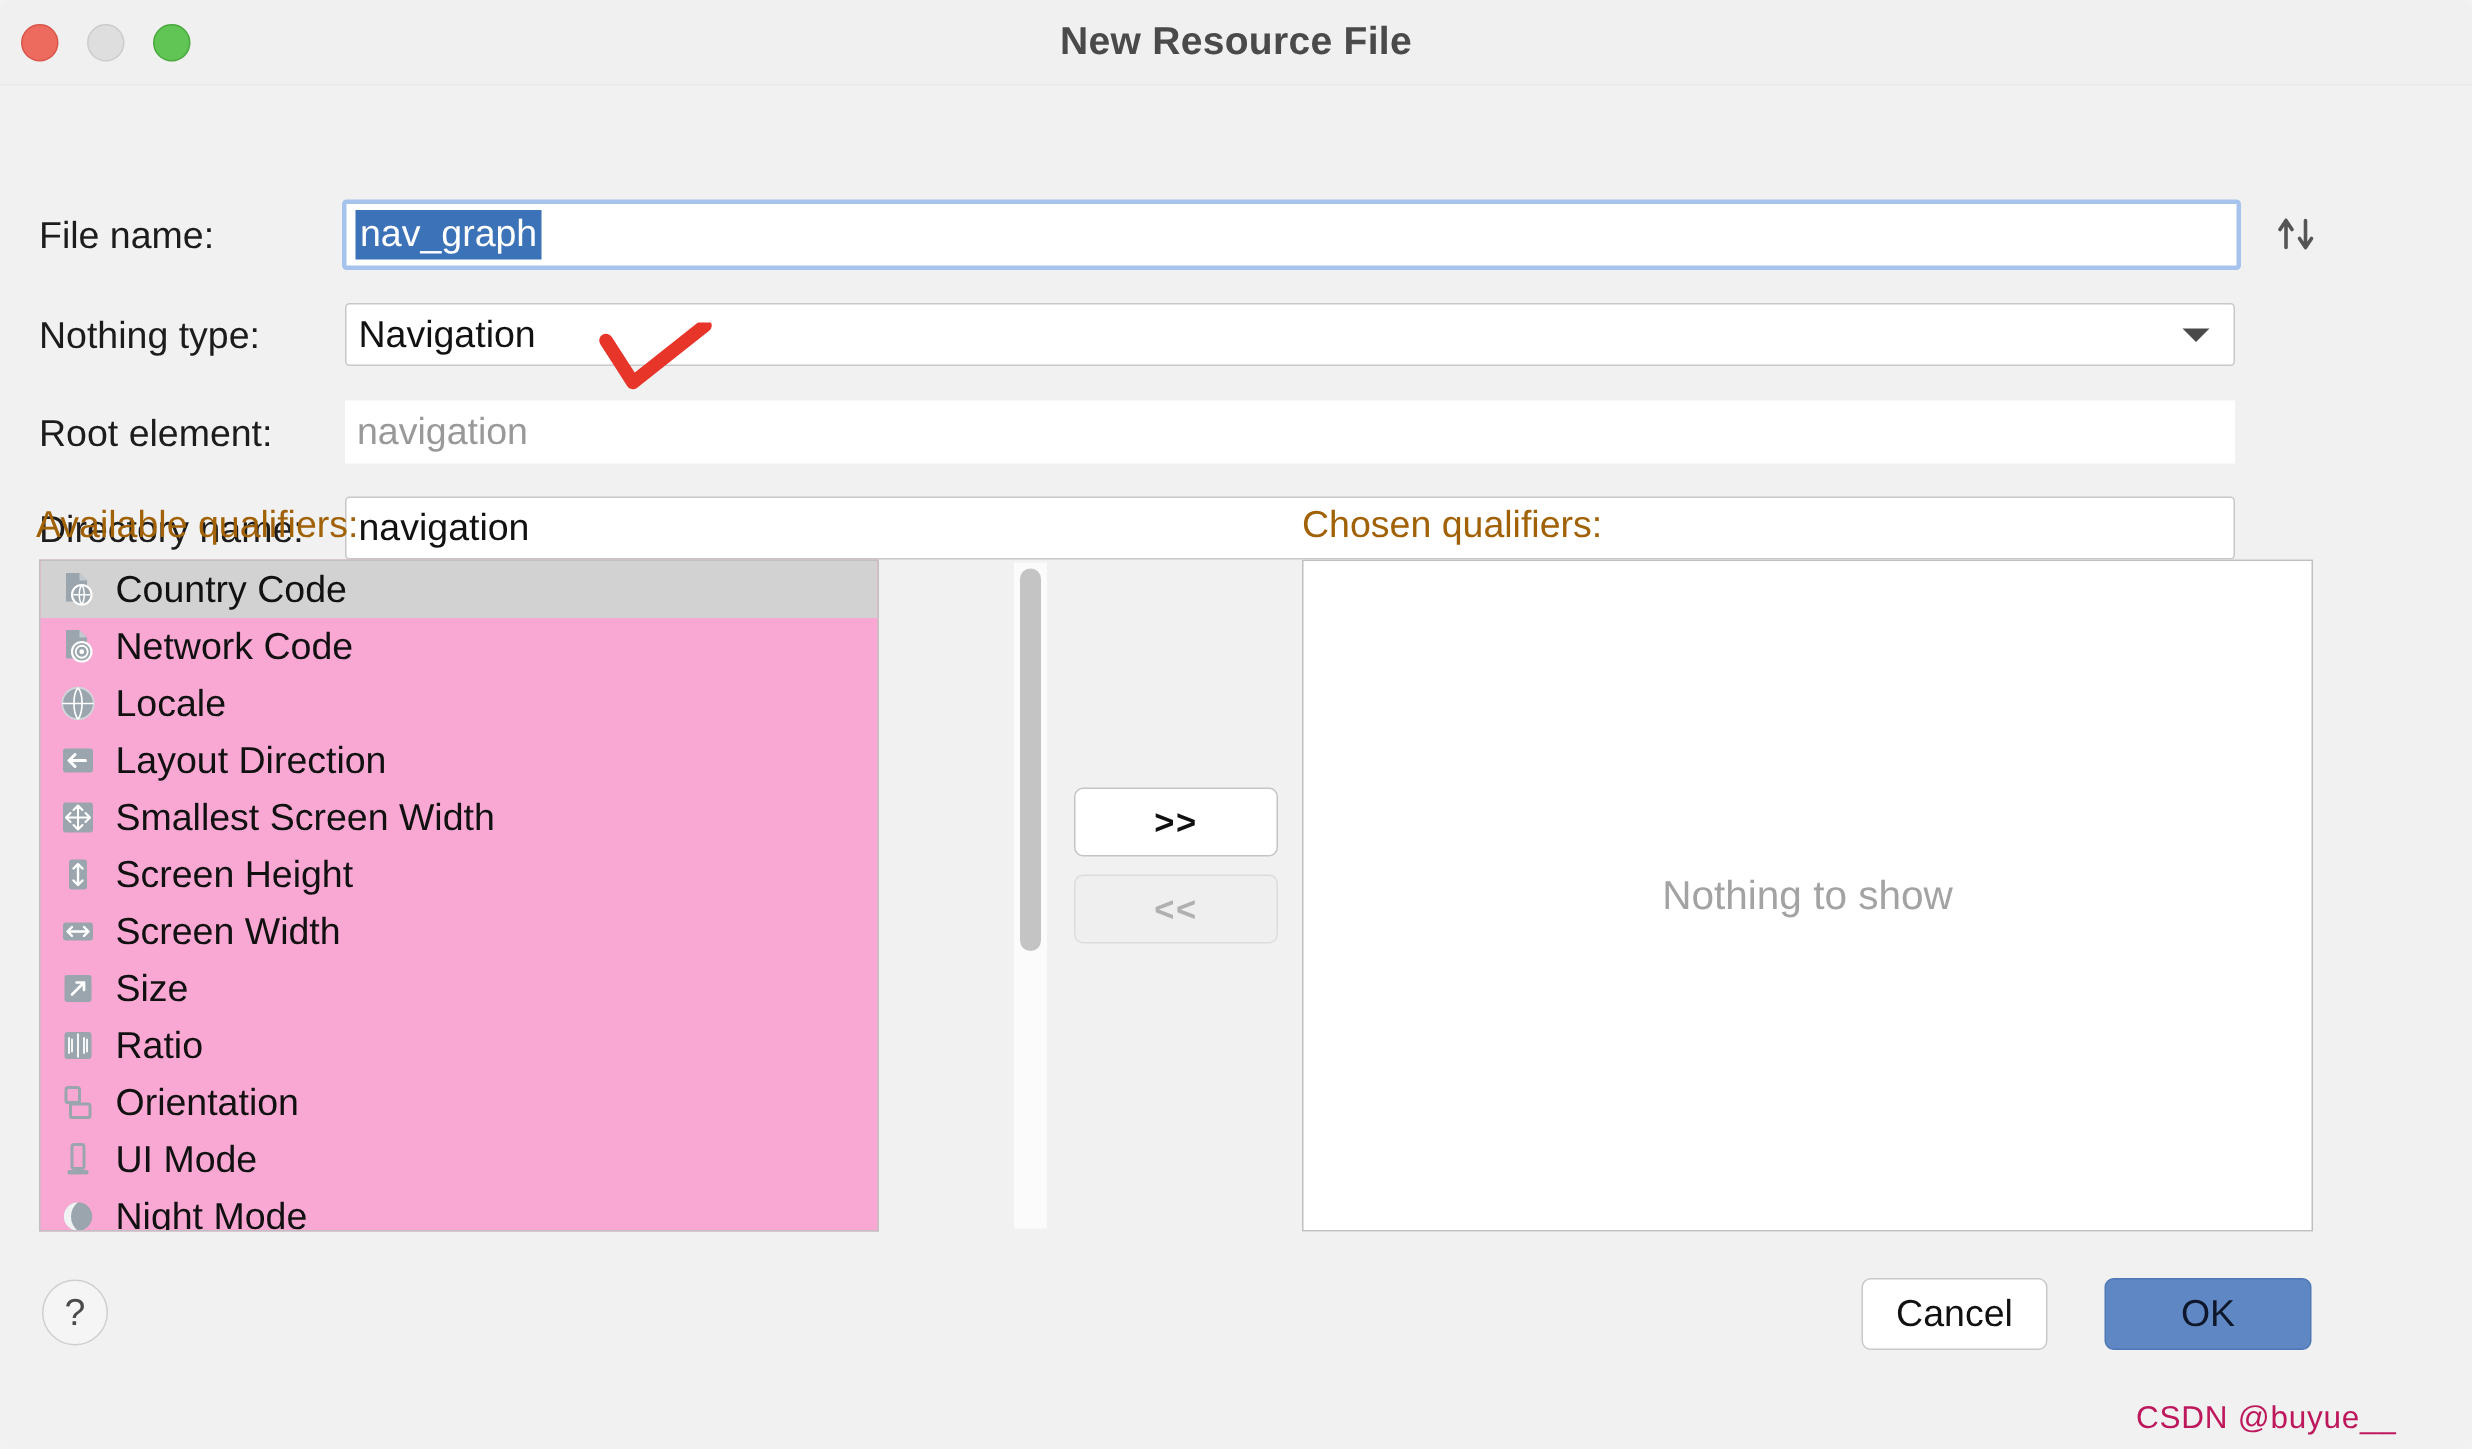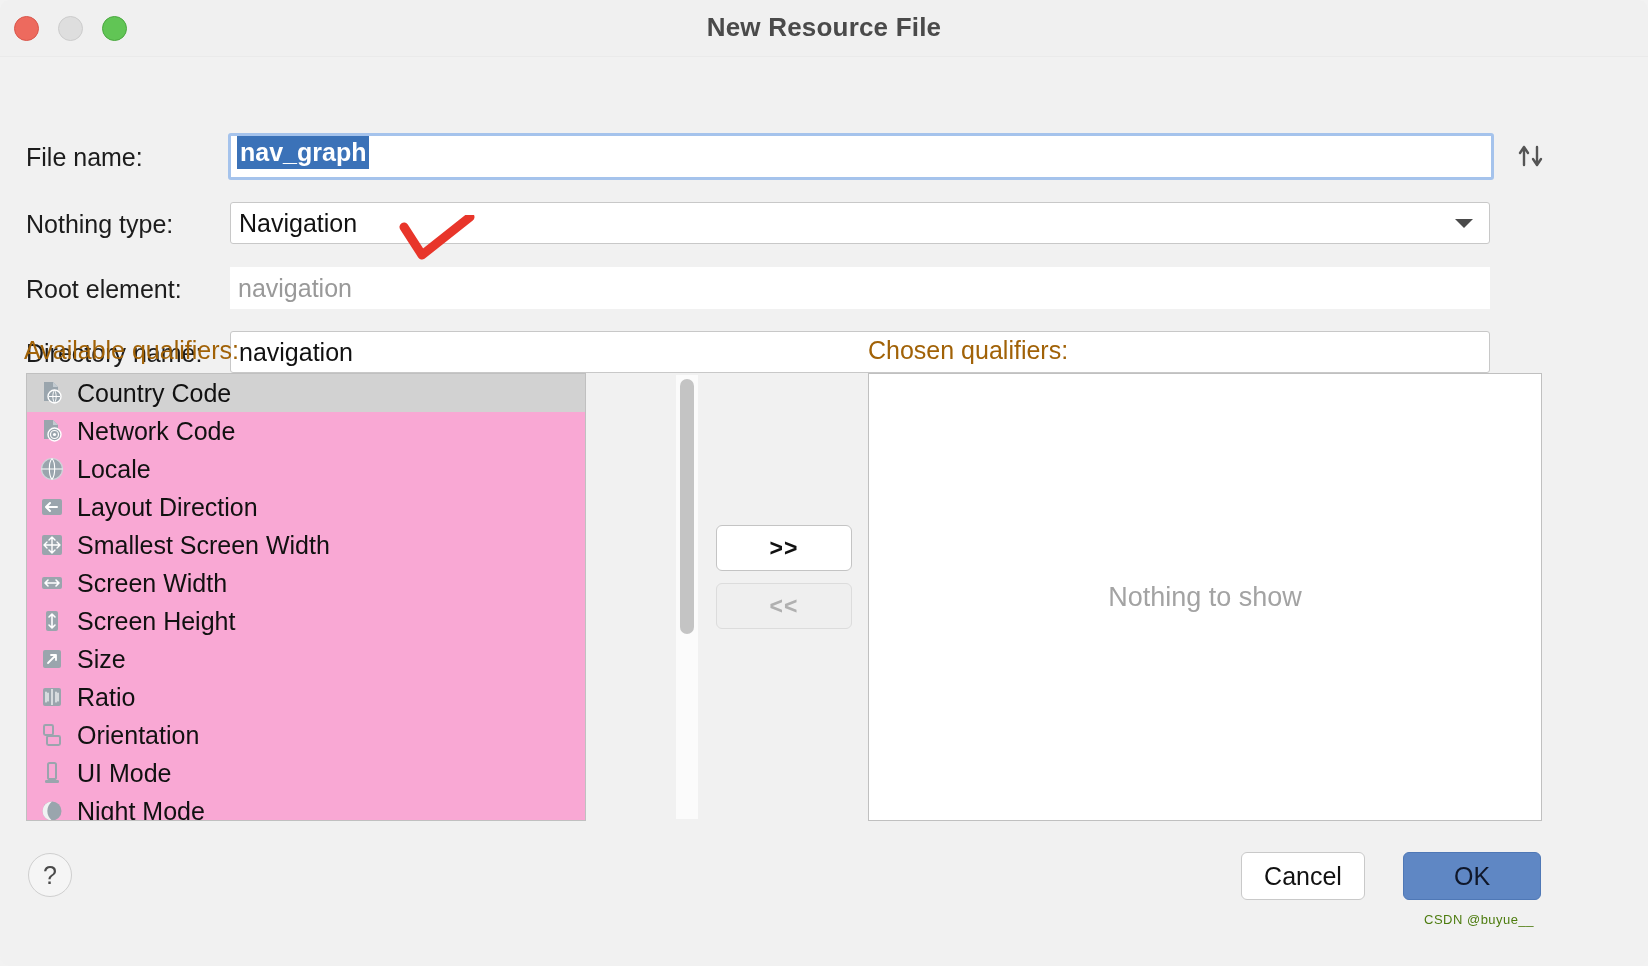--- a/index.html
+++ b/index.html
@@ -76,22 +76,21 @@
 
   .field-filename {
     position: absolute;
     left: 228px; top: 76px;
     width: 1266px; height: 47px;
     background: #ffffff;
     border: 3px solid #a5c3ec;
     border-radius: 3px;
     box-sizing: border-box;
     display: flex;
-    align-items: flex-start;
-    font-weight: bold;
+    align-items: center;
   }
   .filename-inner {
     margin-left: 6px;
     font-size: 25px;
     color: #ffffff;
     background: #3b72b8;
     padding: 1px 3px;
     line-height: 1.25;
   }
 
@@ -304,23 +303,23 @@
   .btn-ok {
     left: 1403px; top: 852px;
     width: 138px;
     background: #5f87c4;
     border: 1px solid #4f78b6;
     color: #0f172a;
   }
 
   .watermark {
     position: absolute;
-    left: 1424px; top: 912px;
-    font-size: 13px;
-    color: #4d7c0f;
+    left: 1424px; top: 934px;
+    font-size: 21px;
+    color: #be185d;
     letter-spacing: 0.5px;
   }
 </style>
 </head>
 <body>
 
 <div class="window">
 
   <div class="titlebar">
     <div class="traffic">
@@ -429,35 +428,35 @@
             <rect x="3" y="3" width="20" height="20" rx="2" fill="#9aa5ad"></rect>
             <path d="M13 6v14M6 13h14M13 5l-3 3M13 5l3 3M13 21l-3-3M13 21l3-3M5 13l3-3M5 13l3 3M21 13l-3-3M21 13l-3 3" stroke="#fff" stroke-width="1.4" fill="none" stroke-linecap="round"></path>
           </svg>
       </span>
       <span class="li-label">Smallest Screen Width</span>
     </div>
 
     <div class="list-item">
       <span class="li-icon">
         <svg width="26" height="26" viewBox="0 0 26 26">
+            <rect x="7" y="3" width="12" height="20" rx="2" fill="#9aa5ad"></rect>
+            <path d="M13 7v12M10 9l3-3 3 3M10 17l3 3 3-3" stroke="#fff" stroke-width="1.6" fill="none" stroke-linecap="round" stroke-linejoin="round"></path>
+          </svg>
+      </span>
+      <span class="li-label">Screen Height</span>
+    </div>
+
+    <div class="list-item">
+      <span class="li-icon">
+        <svg width="26" height="26" viewBox="0 0 26 26">
             <rect x="3" y="7" width="20" height="12" rx="2" fill="#9aa5ad"></rect>
             <path d="M7 13h12M9 10l-3 3 3 3M17 10l3 3-3 3" stroke="#fff" stroke-width="1.6" fill="none" stroke-linecap="round" stroke-linejoin="round"></path>
           </svg>
       </span>
       <span class="li-label">Screen Width</span>
-    </div>
-
-    <div class="list-item">
-      <span class="li-icon">
-        <svg width="26" height="26" viewBox="0 0 26 26">
-            <rect x="7" y="3" width="12" height="20" rx="2" fill="#9aa5ad"></rect>
-            <path d="M13 7v12M10 9l3-3 3 3M10 17l3 3 3-3" stroke="#fff" stroke-width="1.6" fill="none" stroke-linecap="round" stroke-linejoin="round"></path>
-          </svg>
-      </span>
-      <span class="li-label">Screen Height</span>
     </div>
 
     <div class="list-item">
       <span class="li-icon">
         <svg width="26" height="26" viewBox="0 0 26 26">
             <rect x="4" y="4" width="18" height="18" rx="2" fill="#9aa5ad"></rect>
             <path d="M9 17L17 9M17 9h-5M17 9v5" stroke="#fff" stroke-width="1.8" fill="none" stroke-linecap="round" stroke-linejoin="round"></path>
           </svg>
       </span>
       <span class="li-label">Size</span>

